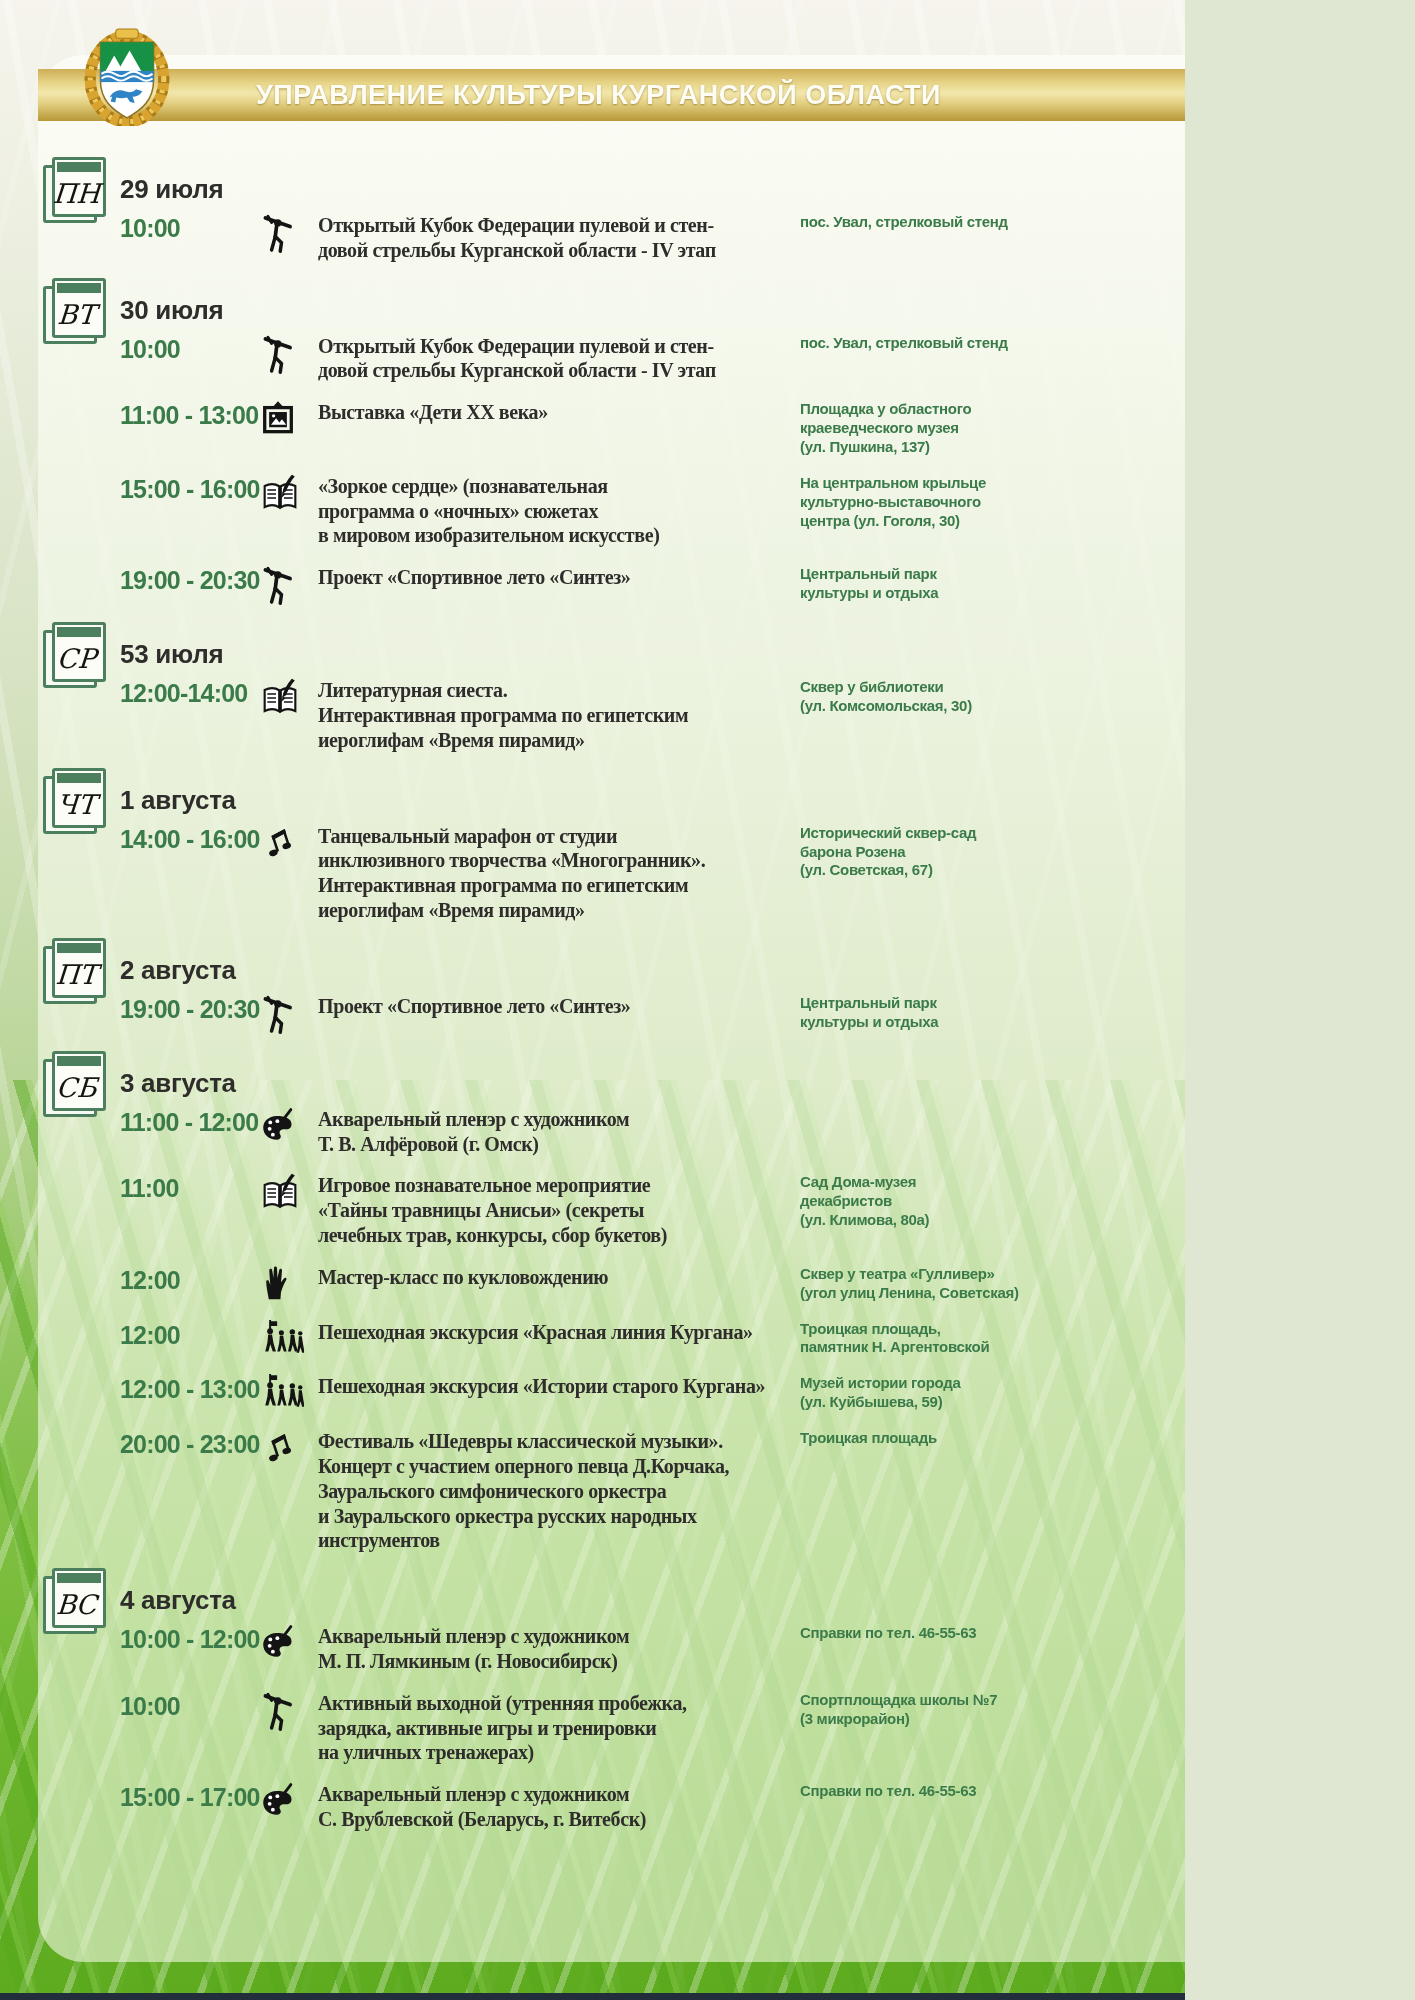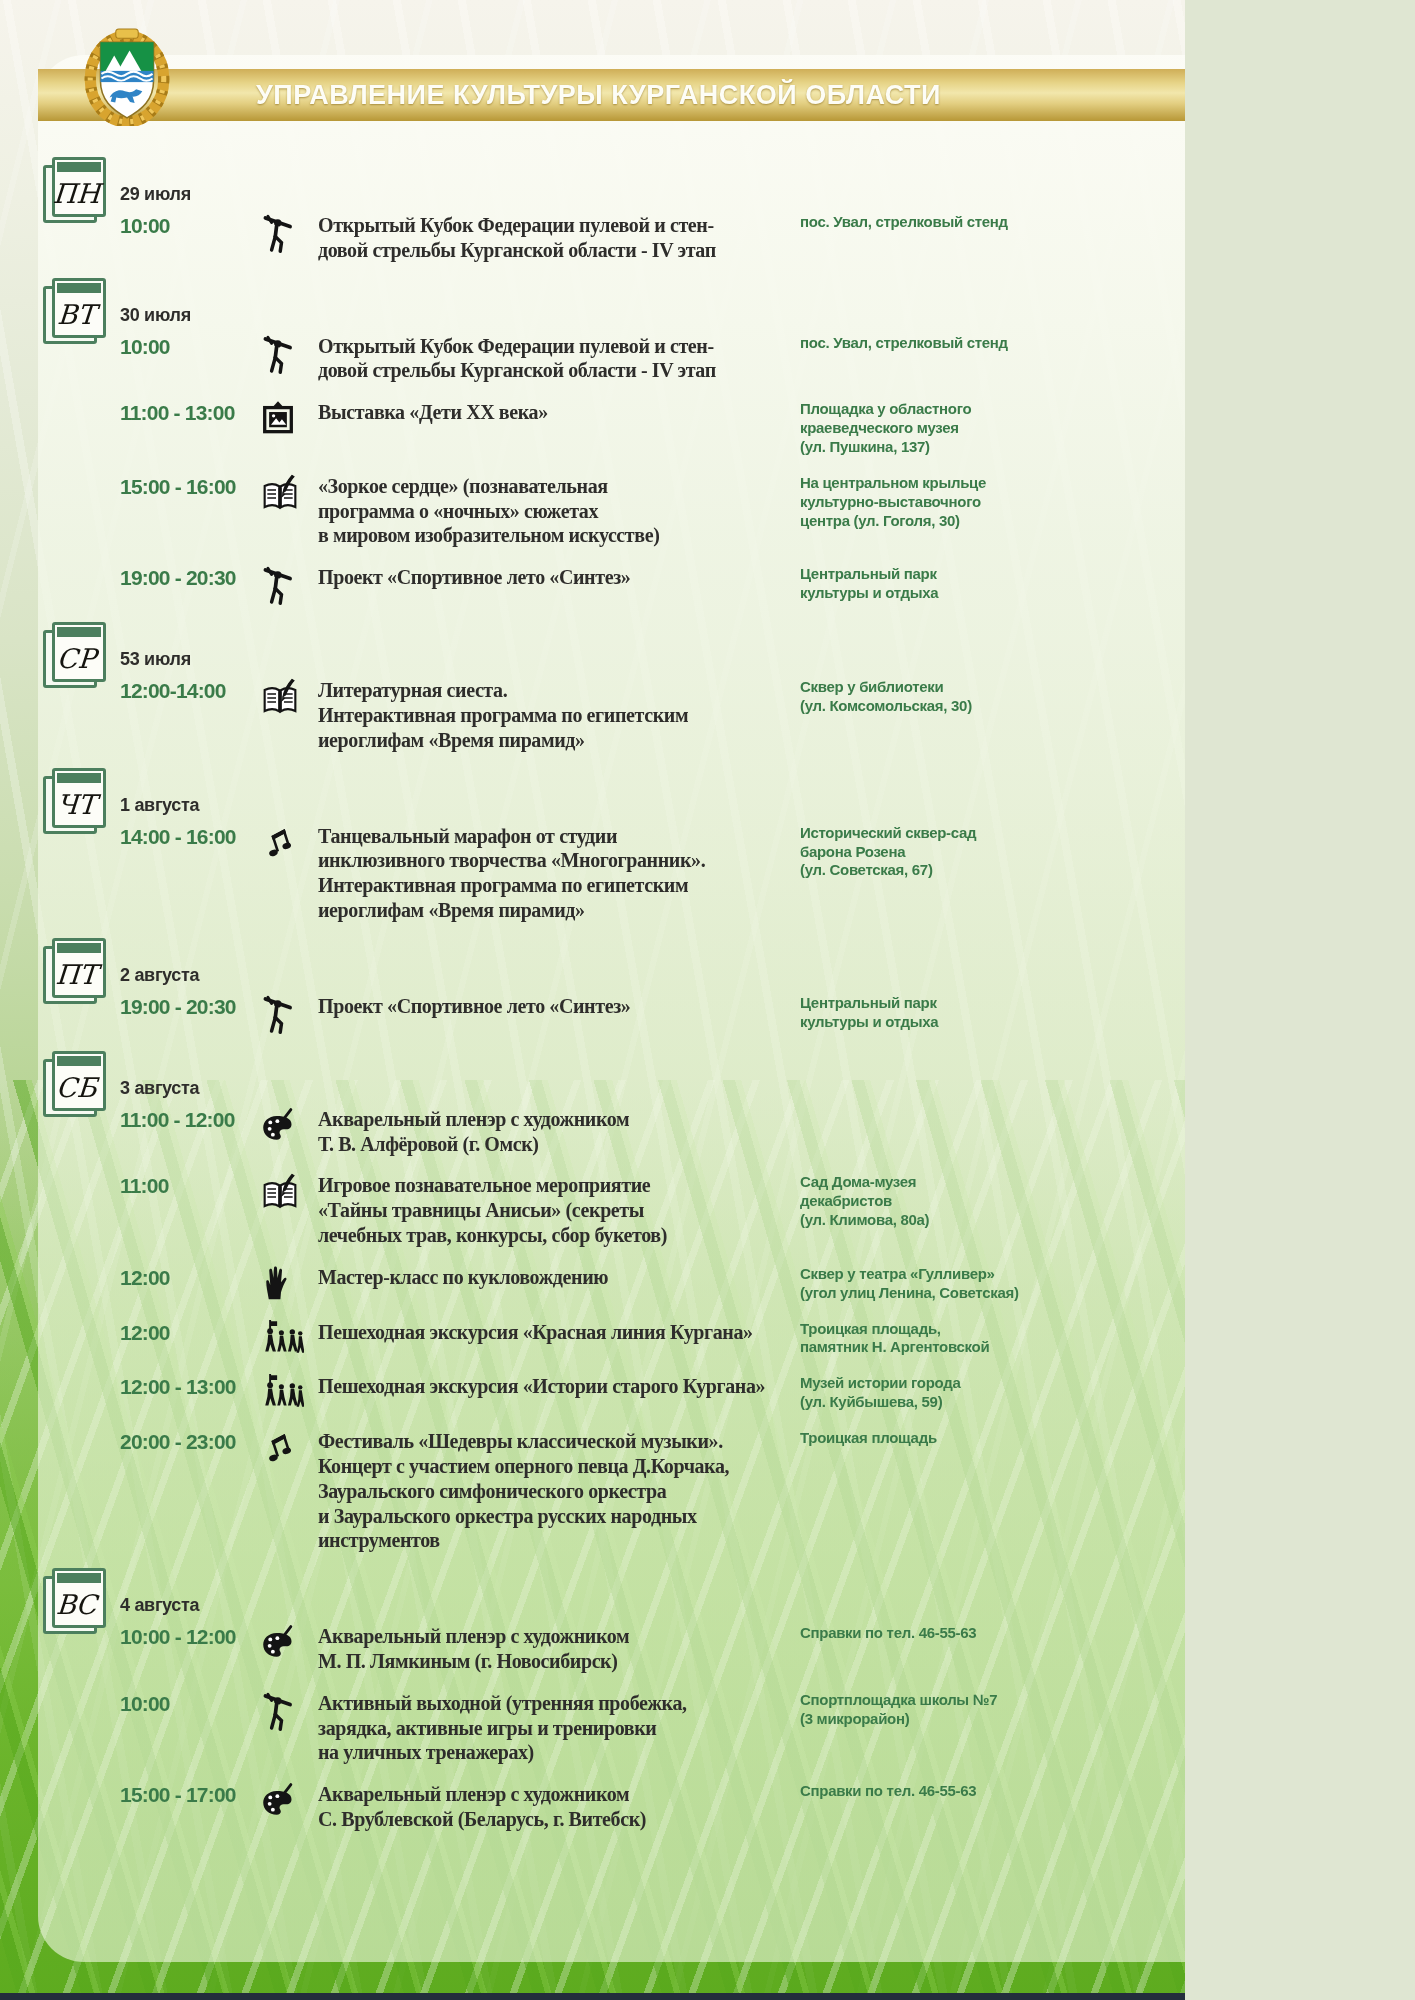--- a/index.html
+++ b/index.html
@@ -29,34 +29,34 @@
   .crest{position:absolute;left:44px;top:-27px;width:90px;height:98px;z-index:3;}
   .content{position:relative;padding-top:92px;}
   .title{margin:0 40px 0 66px;font-size:33px;line-height:1.2;font-weight:bold;
     color:#3f7d4e;letter-spacing:-.5px;}
   .range{margin-top:4px;padding-right:318px;text-align:right;font-size:29px;
     font-weight:bold;color:#32362f;letter-spacing:-.3px;}
   
   .schedule{margin-top:12px;padding-right:16px;}
   .day{position:relative;margin-top:4px;}
   .day-head{position:relative;height:46px;margin-bottom:8px;}
-  .day-date{position:absolute;left:82px;bottom:0;font-size:18px;font-weight:bold;
+  .day-date{position:absolute;left:82px;bottom:0;font-size:26px;font-weight:bold;
     color:#2e2d2b;letter-spacing:-.3px;}
   .day-tab{position:absolute;left:14px;top:-2px;width:54px;height:60px;z-index:2;}
   .day-tab::before{content:"";position:absolute;left:-9px;top:8px;width:54px;height:58px;
     background:#f6faf2;border:3px solid #4c7f5e;border-radius:3px;box-sizing:border-box;}
   .tab-page{position:absolute;inset:0;background:#fdfdf8;border:3px solid #4c7f5e;
     border-radius:3px;box-sizing:border-box;}
   .tab-bar{position:absolute;left:2px;right:2px;top:2px;height:10px;background:#4c7f5e;}
   .day-abbr{position:absolute;left:0;right:0;top:12px;bottom:0;display:flex;align-items:center;
     justify-content:center;font-family:"DejaVu Serif",serif;font-style:italic;font-size:27px;
     color:#15140f;transform:skewX(-7deg);}
   .event{display:grid;grid-template-columns:140px 58px 482px auto;padding-left:82px;
     margin-bottom:17px;align-items:start;}
-  .ev-time{font-size:21px;font-weight:bold;color:#3a7b49;letter-spacing:-.8px;
+  .ev-time{font-size:25px;font-weight:bold;color:#3a7b49;letter-spacing:-.8px;
     padding-top:1px;white-space:nowrap;}
   .ev-icon{width:46px;padding-top:0;}
   .ev-icon svg{display:block;}
   .ev-desc{font-size:20px;font-weight:bold;color:#2e2d2b;line-height:1.24;
     letter-spacing:-.4px;white-space:pre-line;padding-right:14px;font-family:Liberation Serif, serif;}
   .ev-loc{font-size:15px;font-weight:bold;color:#3a7b49;line-height:1.26;
     letter-spacing:-.3px;white-space:pre-line;}
 </style>
 </head>
 <body>

